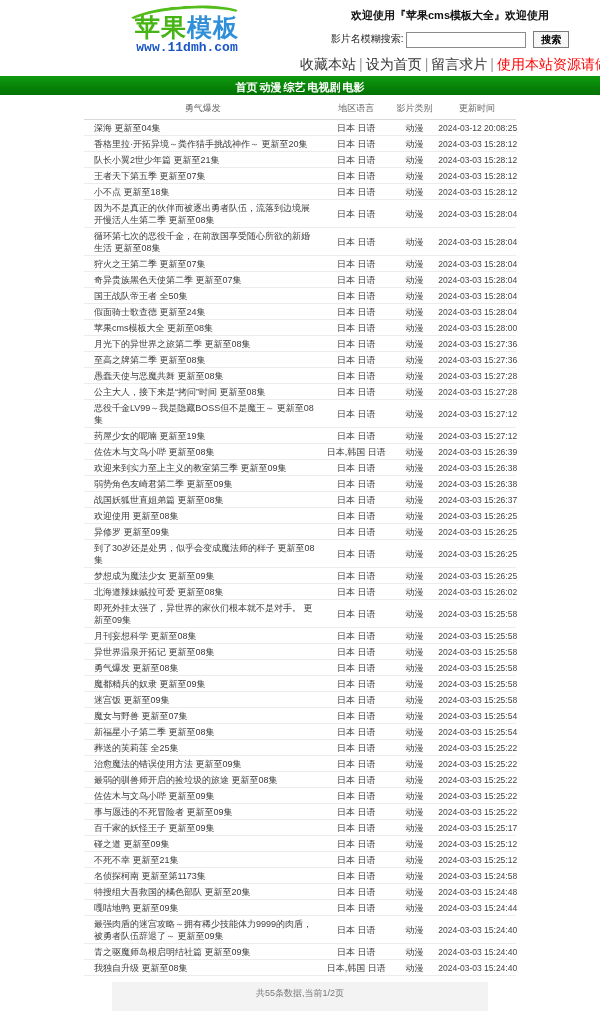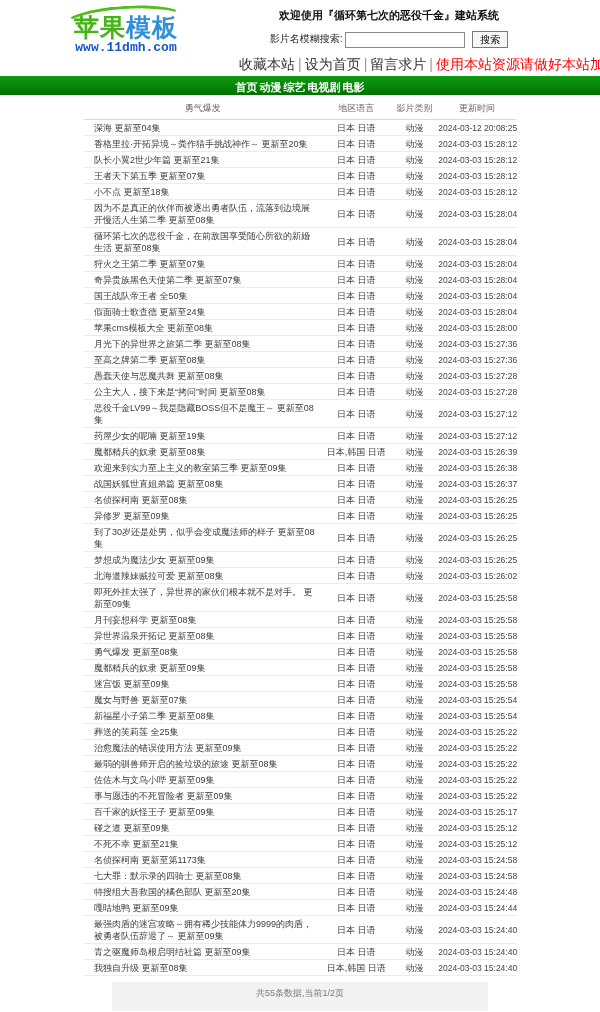--- a/index.html
+++ b/index.html
@@ -1,33 +1,33 @@
 <!DOCTYPE html>
 <html><head>
 <meta charset="utf-8">
 <style>
   * { margin:0; padding:0; box-sizing:border-box; }
   html,body { background:#fff; font-family:"Liberation Sans","DejaVu Sans",sans-serif; color:#333; }
   body { width:600px; margin:0 auto; }
 
   
-  .topbar { display:flex; justify-content:center; align-items:flex-start; padding:4px 0 2px; gap:48px; }
+  .topbar { display:flex; justify-content:flex-end; align-items:flex-start; padding:4px 0 2px; gap:48px; }
   .logo { position:relative; width:130px; text-align:center; padding-top:10px; cursor:pointer; }
   .logo .swoosh { position:absolute; left:2px; top:2px; width:122px; height:30px;
     border:3px solid #53bd1c; border-color:#53bd1c transparent transparent transparent;
     border-radius:50%; transform:rotate(-4deg); }
   .logo .big { font-size:25px; font-weight:bold; letter-spacing:1px; line-height:26px; }
   .logo .big .g { color:#46b414; }
   .logo .big .b { color:#2f8fd8; }
   .logo .url { font-size:13px; font-weight:bold; color:#1a56c8; line-height:15px;font-family:Liberation Mono, monospace; }
   .hright { width:300px; text-align:center; padding-top:4px; }
   .welcome { font-size:11px; font-weight:bold; color:#111; margin-bottom:8px; }
   .searchrow { font-size:10px; color:#222; margin-bottom:8px; white-space:nowrap; }
   .searchrow input { width:120px; height:16px; border:1px solid #8a8a8a; font-size:10px; padding:0 2px; vertical-align:middle; }
-  .searchrow button { height:17px; font-size:10px; border:1px solid #7a7a7a; background:#f7f7f7; padding:0 7px; margin-left:4px; vertical-align:middle; cursor:pointer; }
+  .searchrow button { height:17px; font-size:10px; border:1px solid #7a7a7a; background:#f7f7f7; padding:0 7px; margin-left:4px; vertical-align:middle; cursor:pointer;font-weight:bold; }
   .quicklinks { font-size:14px; color:#333; white-space:nowrap; }
   .quicklinks a { color:#333; text-decoration:none; cursor:pointer; }
   .quicklinks .sep { color:#999; margin:0 3px; }
   .quicklinks .notice { color:#f00; }
 
   
   .nav { width:600px; background:linear-gradient(#0f9b0f,#027102); height:19px; line-height:19px; text-align:center; }
   .nav a { color:#fff; font-size:11px; font-weight:bold; text-decoration:none; margin:0 1px; cursor:pointer; }
 
   
@@ -49,21 +49,21 @@
 </head>
 <body>
 
 <div class="topbar">
   <div class="logo">
     <div class="swoosh"></div>
     <div class="big"><span class="g">苹果</span><span class="b">模板</span></div>
     <div class="url">www.11dmh.com</div>
   </div>
   <div class="hright">
-    <div class="welcome">欢迎使用『循环第七次的恶役千金』建站系统</div>
+    <div class="welcome">欢迎使用『苹果cms模板大全』欢迎使用</div>
     <div class="searchrow">
       <span>影片名模糊搜索:</span>
       <input type="text" value="" style="">
       <button>搜索</button>
     </div>
     <div class="quicklinks"><a>收藏本站</a><span class="sep">|</span><a>设为首页</a><span class="sep">|</span><a>留言求片</a><span class="sep">|</span><span class="notice">使用本站资源请做好本站加蓝链接</span></div>
   </div>
 </div>
 
 <div class="nav"><a>首页</a><a>动漫</a><a>综艺</a><a>电视剧</a><a>电影</a></div>
@@ -187,39 +187,45 @@
           <td class="c"><a>动漫</a></td>
           <td class="time">2024-03-03 15:27:12</td>
         </tr>
         <tr>
           <td class="t"><a>药屋少女的呢喃 更新至19集</a></td>
           <td class="c">日本 日语</td>
           <td class="c"><a>动漫</a></td>
           <td class="time">2024-03-03 15:27:12</td>
         </tr>
         <tr>
-          <td class="t"><a>魔都精兵的奴隶 更新至08集</a></td>
+          <td class="t"><a>佐佐木与文鸟小哔 更新至08集</a></td>
           <td class="c">日本,韩国 日语</td>
           <td class="c"><a>动漫</a></td>
           <td class="time">2024-03-03 15:26:39</td>
         </tr>
         <tr>
           <td class="t"><a>欢迎来到实力至上主义的教室第三季 更新至09集</a></td>
           <td class="c">日本 日语</td>
           <td class="c"><a>动漫</a></td>
           <td class="time">2024-03-03 15:26:38</td>
         </tr>
         <tr>
+          <td class="t"><a>弱势角色友崎君第二季 更新至09集</a></td>
+          <td class="c">日本 日语</td>
+          <td class="c"><a>动漫</a></td>
+          <td class="time">2024-03-03 15:26:38</td>
+        </tr>
+        <tr>
           <td class="t"><a>战国妖狐世直姐弟篇 更新至08集</a></td>
           <td class="c">日本 日语</td>
           <td class="c"><a>动漫</a></td>
           <td class="time">2024-03-03 15:26:37</td>
         </tr>
         <tr>
-          <td class="t"><a>名侦探柯南 更新至08集</a></td>
+          <td class="t"><a>欢迎使用 更新至08集</a></td>
           <td class="c">日本 日语</td>
           <td class="c"><a>动漫</a></td>
           <td class="time">2024-03-03 15:26:25</td>
         </tr>
         <tr>
           <td class="t"><a>异修罗 更新至09集</a></td>
           <td class="c">日本 日语</td>
           <td class="c"><a>动漫</a></td>
           <td class="time">2024-03-03 15:26:25</td>
         </tr>
@@ -332,26 +338,20 @@
           <td class="time">2024-03-03 15:25:12</td>
         </tr>
         <tr>
           <td class="t"><a>不死不幸 更新至21集</a></td>
           <td class="c">日本 日语</td>
           <td class="c"><a>动漫</a></td>
           <td class="time">2024-03-03 15:25:12</td>
         </tr>
         <tr>
           <td class="t"><a>名侦探柯南 更新至第1173集</a></td>
-          <td class="c">日本 日语</td>
-          <td class="c"><a>动漫</a></td>
-          <td class="time">2024-03-03 15:24:58</td>
-        </tr>
-        <tr>
-          <td class="t"><a>七大罪：默示录的四骑士 更新至08集</a></td>
           <td class="c">日本 日语</td>
           <td class="c"><a>动漫</a></td>
           <td class="time">2024-03-03 15:24:58</td>
         </tr>
         <tr>
           <td class="t"><a>特搜组大吾救国的橘色部队 更新至20集</a></td>
           <td class="c">日本 日语</td>
           <td class="c"><a>动漫</a></td>
           <td class="time">2024-03-03 15:24:48</td>
         </tr>

